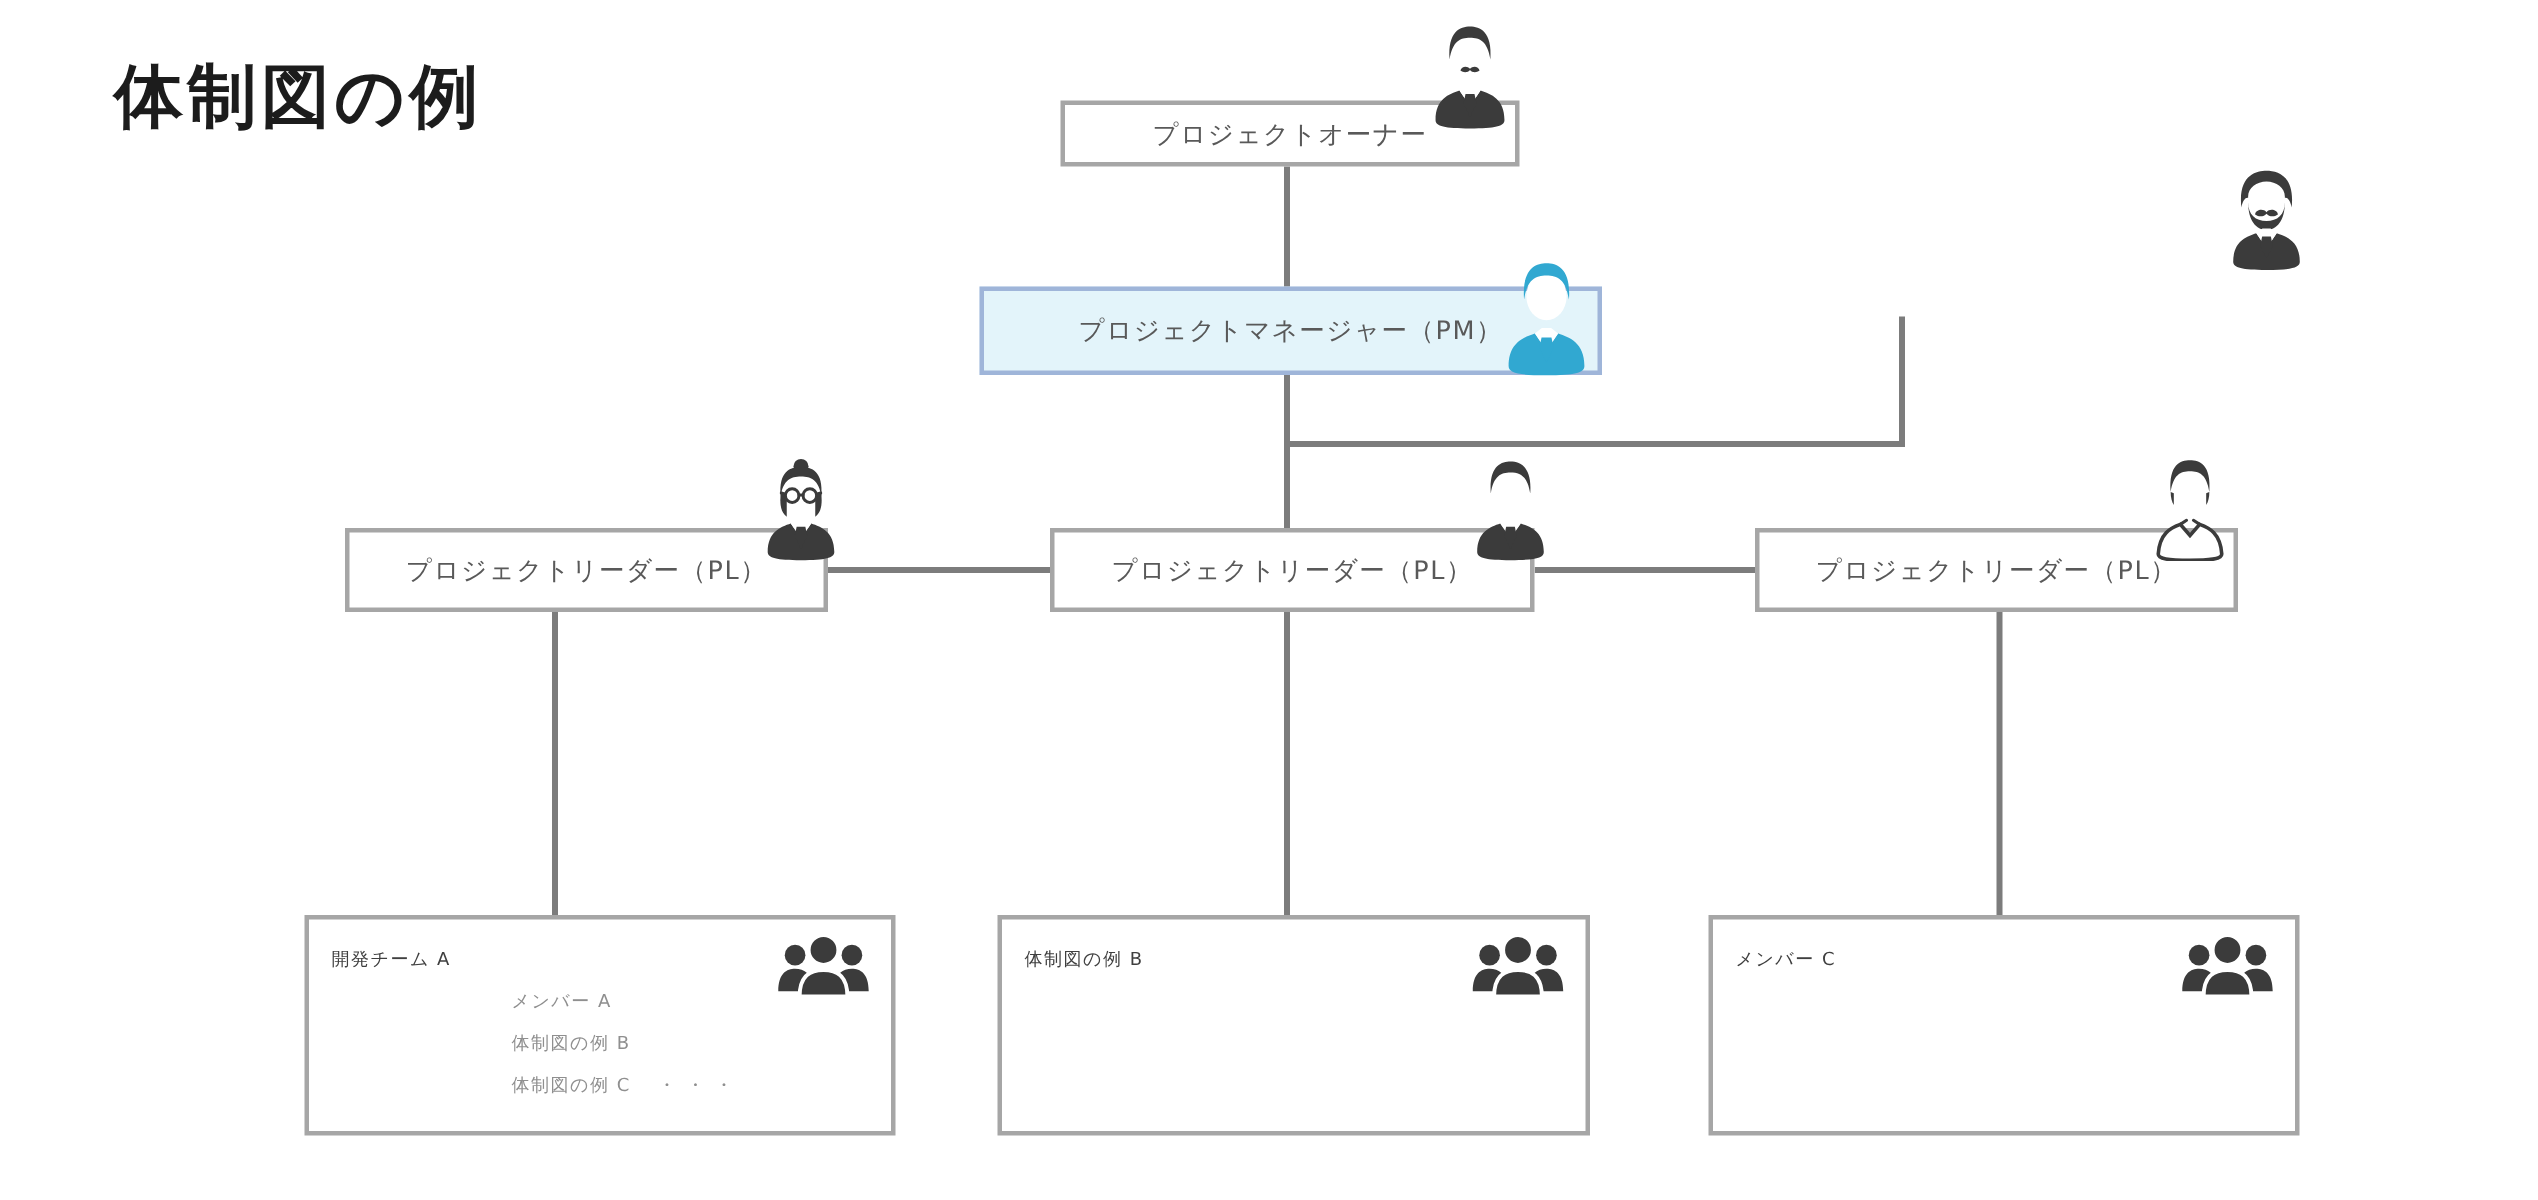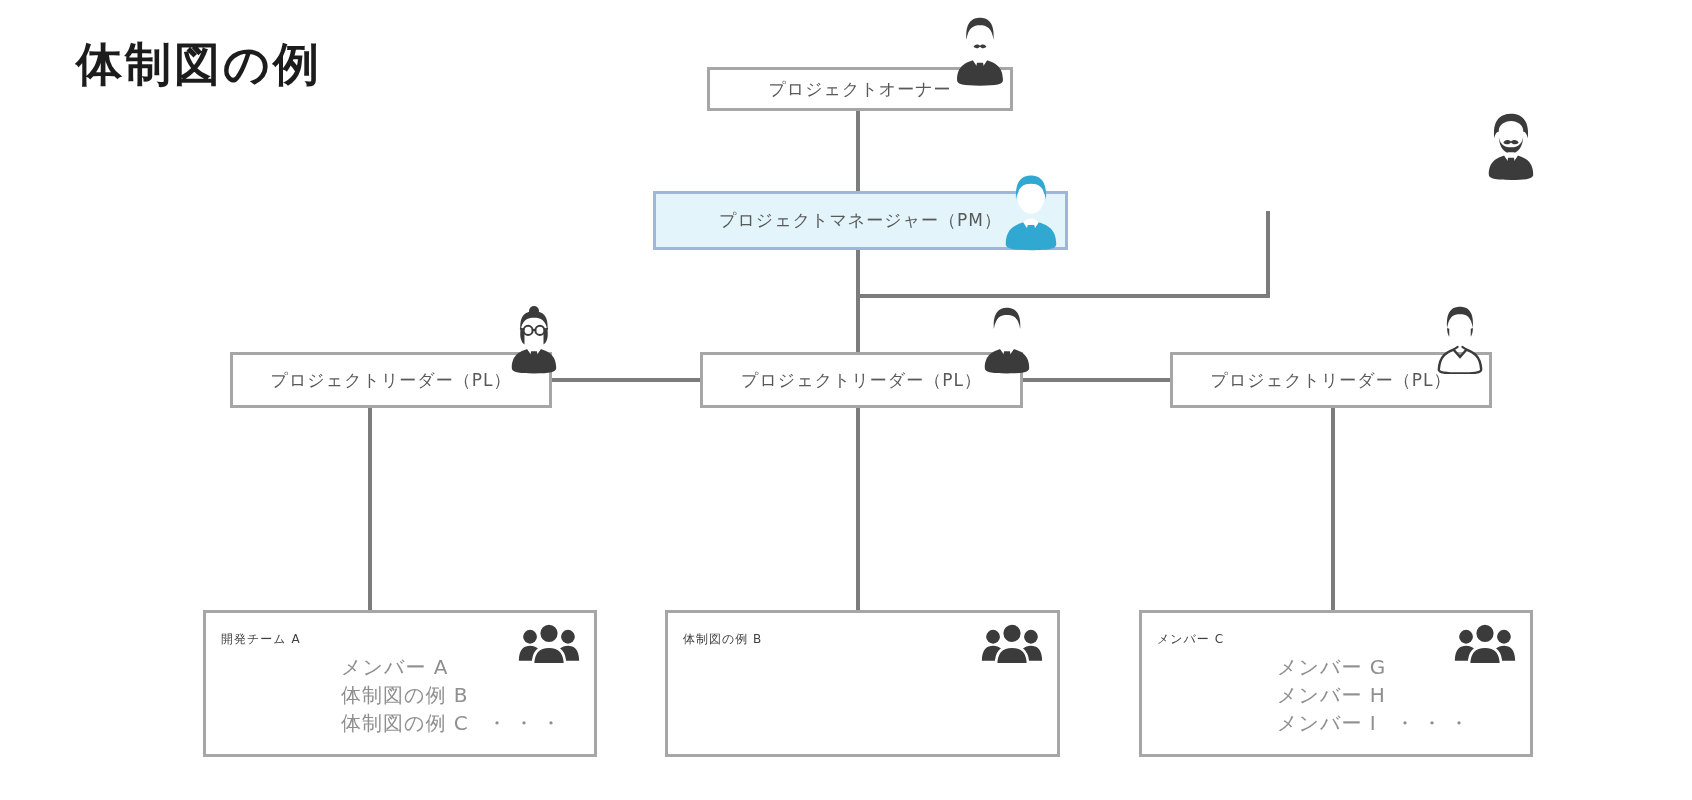--- a/index.html
+++ b/index.html
@@ -16,21 +16,21 @@
   .box{position:absolute;background:#fff;border:3px solid var(--box-border);box-sizing:border-box;
        z-index:2;display:flex;align-items:center;justify-content:center;}
   .box.pm{background:var(--pm-fill);border:3px solid var(--pm-border);justify-content:center;}
   .box-label{font-size:17px;color:var(--box-text);letter-spacing:1px;white-space:nowrap;}
   .icon{position:absolute;z-index:5;}
   .team{position:absolute;background:#fff;border:3px solid var(--box-border);box-sizing:border-box;z-index:2;}
   .team-title{position:absolute;left:15px;top:14px;font-size:12px;line-height:24px;
               color:var(--team-text);letter-spacing:1px;white-space:nowrap;}
   .team-icon{position:absolute;right:14px;top:8px;}
   .members{position:absolute;left:135px;top:40px;}
-  .member-row{font-size:20px;color:var(--member-text);letter-spacing:1px;height:28px;line-height:28px;white-space:nowrap;}
+  .member-row{font-size:12px;color:var(--member-text);letter-spacing:1px;height:28px;line-height:28px;white-space:nowrap;}
   .dots{margin-left:18px;letter-spacing:7px;}
   .fd{fill:var(--icon-dark);} .fw{fill:#fff;} .fb{fill:var(--pm-icon);}
   .lens{fill:#fff;stroke:var(--icon-dark);stroke-width:2.2;}
   .sline{stroke:var(--icon-dark);stroke-width:2.2;fill:none;stroke-linecap:round;}
   .obody{fill:#fff;stroke:var(--icon-dark);stroke-width:2.6;}
 </style>
 </head>
 <body>
 
 <div class="canvas">
@@ -154,20 +154,15 @@
   <div class="team" style="left:1139px;top:610px;width:394px;height:147px">
     <span class="team-title">メンバー C</span>
     <svg class="team-icon" width="62" height="47" viewBox="0 0 72 54">
       <circle class="fd" cx="14" cy="18" r="8"></circle>
       <path class="fd" d="M1 46 C1 32 7.5 28.5 14 28.5 C17.5 28.5 21 29.5 23.5 32 C19.5 35.5 18 40.5 18 46 Z"></path>
       <circle class="fd" cx="58" cy="18" r="8"></circle>
       <path class="fd" d="M71 46 C71 32 64.5 28.5 58 28.5 C54.5 28.5 51 29.5 48.5 32 C52.5 35.5 54 40.5 54 46 Z"></path>
       <circle class="fd" cx="36" cy="14" r="11.5" stroke="#fff" stroke-width="3"></circle>
       <path class="fd" d="M17.5 50 C17.5 33.5 26 29.5 36 29.5 C46 29.5 54.5 33.5 54.5 50 Z" stroke="#fff" stroke-width="3"></path>
     </svg>
-    <div class="members">
-      <div class="member-row"><span>メンバー G</span><span class="dots"></span></div>
-      <div class="member-row"><span>メンバー H</span><span class="dots"></span></div>
-      <div class="member-row"><span>メンバー I</span><span class="dots">・・・</span></div>
-    </div>
   </div>
 
 </div>
 
 </body></html>

